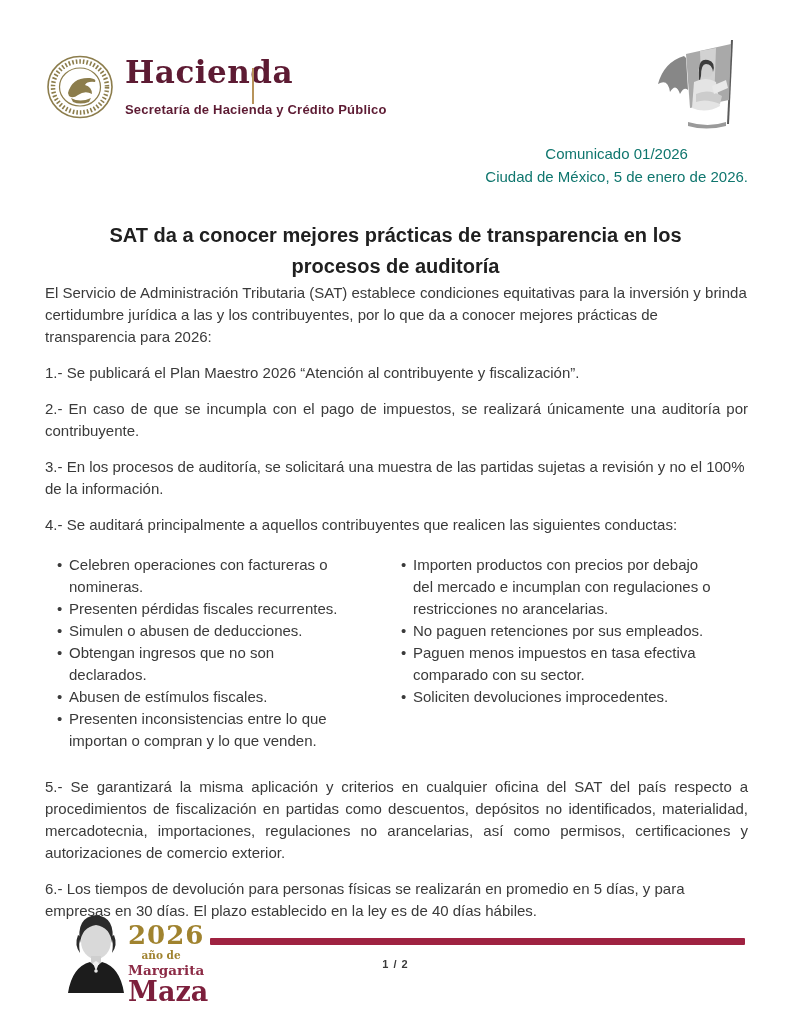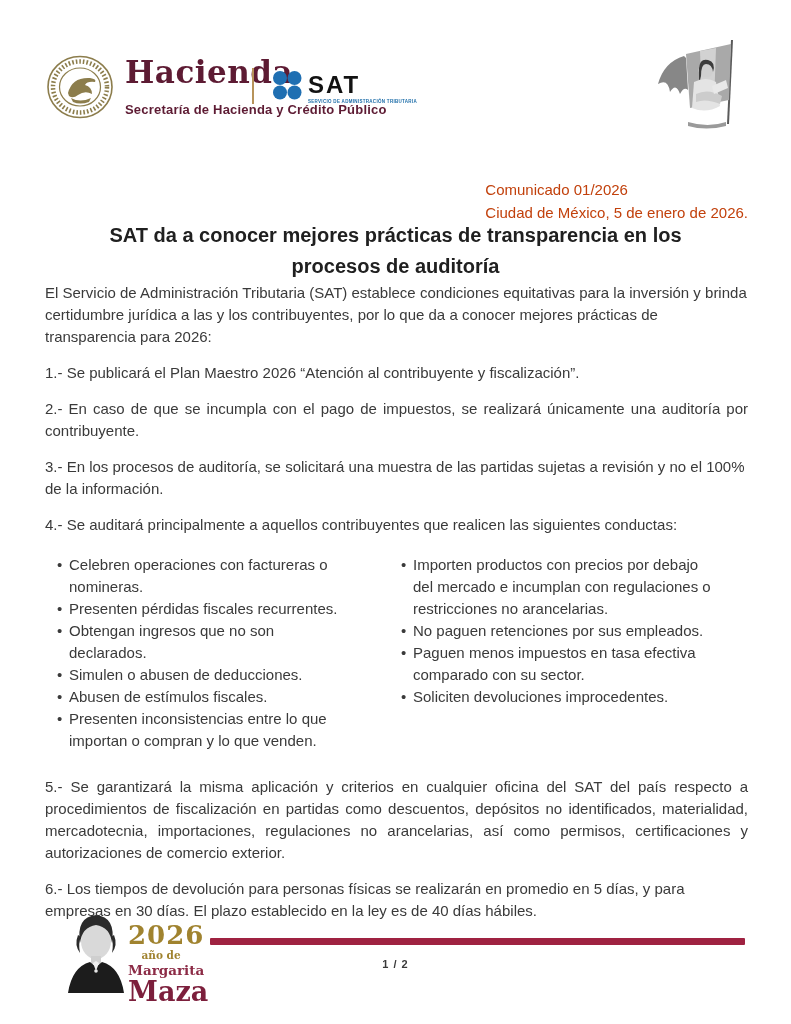--- a/index.html
+++ b/index.html
@@ -30,21 +30,21 @@
     letter-spacing:2px;margin-top:3px;
   }
   .sat-sub{
     font-size:6px;font-weight:bold;color:#1b6ca8;letter-spacing:.4px;
     transform:scale(.75);transform-origin:left top;white-space:nowrap;margin-top:2px;
   }
   .flag{position:absolute;left:650px;top:36px;}
   
   .comunicado{
     position:absolute;right:43px;top:142px;
-    text-align:left;font-size:15px;line-height:23px;color:#c2410c;margin-top:36px;
+    text-align:center;font-size:15px;line-height:23px;color:#0f766e;
   }
   
   .title{
     position:absolute;left:0;right:0;top:212px;margin:8px;
     text-align:center;font-size:20px;line-height:31px;font-weight:bold;color:#202020;
   }
   .title span{display:block;max-width:665px;margin:0 auto;}
   
   .body{position:absolute;left:45px;top:282px;width:703px;font-size:15px;line-height:22px;}
   .body p{margin:0 0 14px 0;}
@@ -79,32 +79,20 @@
       <path d="M26 44 Q35 49 46 44 L44 48 Q35 51 28 48 Z" fill="#8c7d4c"></path>
     </svg>
     <div class="h-text">
       <div class="h-name">Hacienda</div>
       <div class="h-sub">Secretaría de Hacienda y Crédito Público</div>
     </div>
   </div>
 
   <div class="header-divider"></div>
 
-  <div class="sat">
-    <svg width="30" height="30" viewBox="0 0 30 30">
-      <circle cx="8" cy="8" r="7" fill="#1f6fb2"></circle>
-      <circle cx="22.5" cy="8" r="7" fill="#1f6fb2"></circle>
-      <circle cx="8" cy="22.5" r="7" fill="#1f6fb2"></circle>
-      <circle cx="22.5" cy="22.5" r="7" fill="#1f6fb2"></circle>
-    </svg>
-    <div>
-      <div class="sat-name">SAT</div>
-      <div class="sat-sub">SERVICIO DE ADMINISTRACIÓN TRIBUTARIA</div>
-    </div>
-  </div>
 
   <svg class="flag" width="98" height="96" viewBox="0 0 98 96">
     <line x1="82" y1="4" x2="78" y2="88" stroke="#5a5a5a" stroke-width="2"></line>
     <path d="M81 8 L79 64 L40 72 L36 18 Z" fill="#a9a9a9"></path>
     <path d="M66 12 L64 67 L52 69 L50 15 Z" fill="#d2d2d2"></path>
     <path d="M34 20 Q14 26 8 48 Q18 42 20 56 Q26 46 30 58 Q34 50 38 54 L36 22 Z" fill="#878787"></path>
     <circle cx="56" cy="34" r="7.5" fill="#cfcfcf"></circle>
     <path d="M49 32 Q50 22 58 24 Q66 26 63 36 Q62 28 56 28 Q51 28 51 40 L49 46 Z" fill="#3c3c3c"></path>
     <path d="M44 46 Q56 40 66 46 L70 70 Q56 78 42 72 Z" fill="#e4e4e4"></path>
     <path d="M46 58 Q58 52 72 60 L70 68 Q56 62 46 66 Z" fill="#cccccc"></path>
@@ -125,22 +113,22 @@
     <p>El Servicio de Administración Tributaria (SAT) establece condiciones equitativas para la inversión y brinda certidumbre jurídica a las y los contribuyentes, por lo que da a conocer mejores prácticas de transparencia para 2026:</p>
     <p>1.- Se publicará el Plan Maestro 2026 “Atención al contribuyente y fiscalización”.</p>
     <p class="justify">2.- En caso de que se incumpla con el pago de impuestos, se realizará únicamente una auditoría por contribuyente.</p>
     <p>3.- En los procesos de auditoría, se solicitará una muestra de las partidas sujetas a revisión y no el 100% de la información.</p>
     <p>4.- Se auditará principalmente a aquellos contribuyentes que realicen las siguientes conductas:</p>
 
     <div class="bullets">
       <ul class="colL">
           <li>Celebren operaciones con factureras o nomineras.</li>
           <li>Presenten pérdidas fiscales recurrentes.</li>
+          <li>Simulen o abusen de deducciones.</li>
           <li>Obtengan ingresos que no son declarados.</li>
-          <li>Simulen o abusen de deducciones.</li>
           <li>Abusen de estímulos fiscales.</li>
           <li>Presenten inconsistencias entre lo que importan o compran y lo que venden.</li>
         </ul>
       <ul class="colR">
           <li>Importen productos con precios por debajo del mercado e incumplan con regulaciones o restricciones no arancelarias.</li>
           <li>No paguen retenciones por sus empleados.</li>
           <li>Paguen menos impuestos en tasa efectiva comparado con su sector.</li>
           <li>Soliciten devoluciones improcedentes.</li>
         </ul>
     </div>

